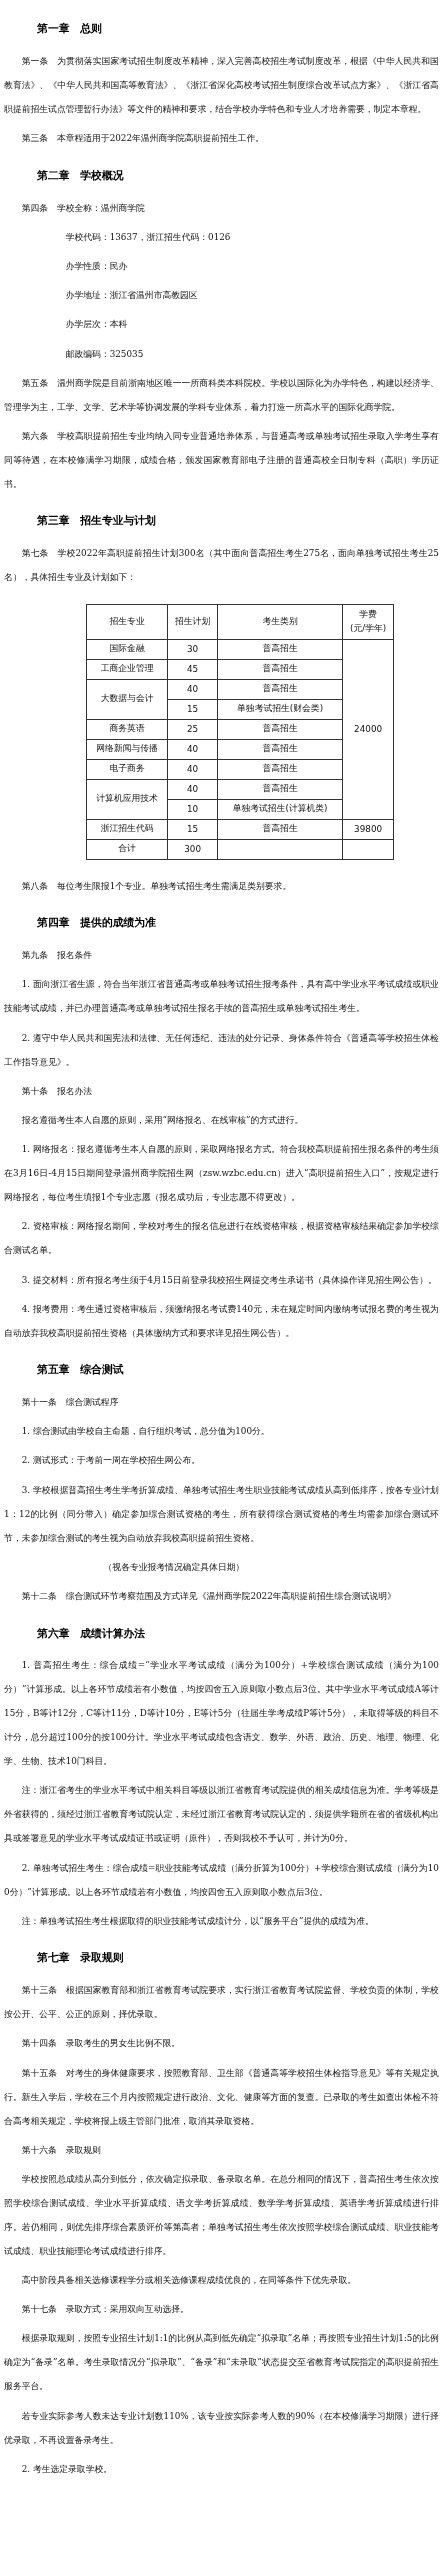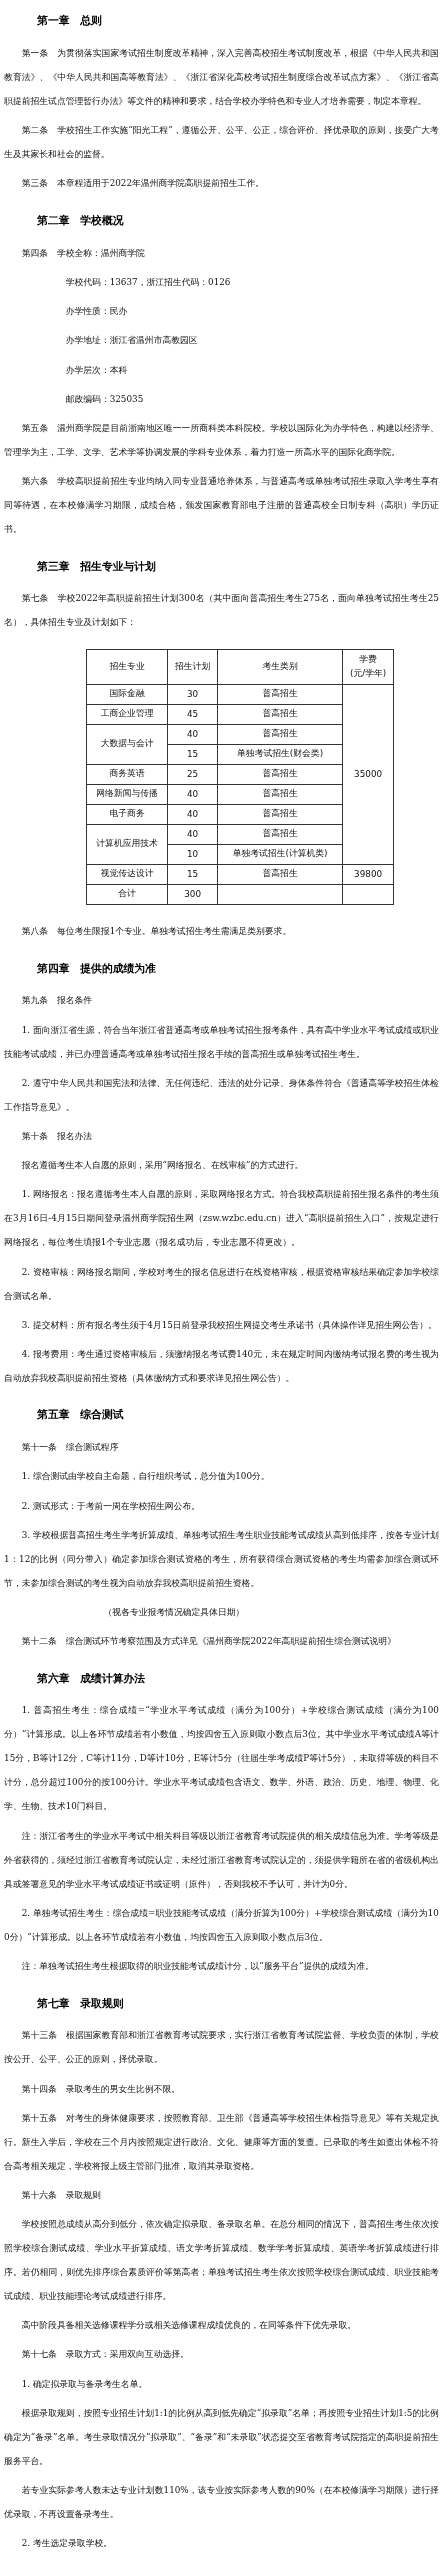--- a/index.html
+++ b/index.html
@@ -24,21 +24,21 @@
   .indent-7  { text-indent: 7em; }
   .indent-11 { text-indent: 11.3em; }
   .chapter {
     font-family: "DejaVu Sans", sans-serif;
     font-size: 10.8px;
     font-weight: bold;
     color: #000000;
     line-height: 14.4px;
     margin: 18.5px 0 12.4px 33px;
   }
-  .chapter:first-child { margin-top: 3px; }
+  .chapter:first-child { margin-top: 11px; }
   .table-wrap { margin: 14.4px 0 14.4px 57px; padding-left: 25px; }
   table.plan {
     border-collapse: collapse;
     font-family: "DejaVu Sans", sans-serif;
     font-size: 8.8px;
     color: #111111;
     text-align: center;
     table-layout: fixed;
   }
   table.plan th, table.plan td {
@@ -54,21 +54,20 @@
   .col-cat     { width: 125px; }
   .col-tuition { width: 51px; }
 </style>
 </head>
 <body>
 
 <div>
 
   <h2 class="chapter">第一章　总则</h2>
   <p class="para">第一条　为贯彻落实国家考试招生制度改革精神，深入完善高校招生考试制度改革，根据《中华人民共和国教育法》、《中华人民共和国高等教育法》、《浙江省深化高校考试招生制度综合改革试点方案》、《浙江省高职提前招生试点管理暂行办法》等文件的精神和要求，结合学校办学特色和专业人才培养需要，制定本章程。</p>
-  <p class="para">第二条　学校招生工作实施“阳光工程”，遵循公开、公平、公正，综合评价、择优录取的原则，接受广大考生及其家长和社会的监督。</p>
   <p class="para">第三条　本章程适用于2022年温州商学院高职提前招生工作。</p>
 
   <h2 class="chapter">第二章　学校概况</h2>
   <p class="para">第四条　学校全称：温州商学院</p>
   <p class="para indent-7">学校代码：13637，浙江招生代码：0126</p>
   <p class="para indent-7">办学性质：民办</p>
   <p class="para indent-7">办学地址：浙江省温州市高教园区</p>
   <p class="para indent-7">办学层次：本科</p>
   <p class="para indent-7">邮政编码：325035</p>
   <p class="para">第五条　温州商学院是目前浙南地区唯一一所商科类本科院校。学校以国际化为办学特色，构建以经济学、管理学为主，工学、文学、艺术学等协调发展的学科专业体系，着力打造一所高水平的国际化商学院。</p>
@@ -89,21 +88,21 @@
           <tr>
         <th>招生专业</th>
         <th>招生计划</th>
         <th>考生类别</th>
         <th><span>学费</span><br><span>(元/学年)</span></th>
       </tr>
       <tr>
         <td>国际金融</td>
         <td>30</td>
         <td>普高招生</td>
-        <td rowspan="9">35000</td>
+        <td rowspan="9">24000</td>
       </tr>
       <tr>
         <td>工商企业管理</td>
         <td>45</td>
         <td>普高招生</td>
       </tr>
       <tr>
         <td rowspan="2">大数据与会计</td>
         <td>40</td>
         <td>普高招生</td>
@@ -130,21 +129,21 @@
       <tr>
         <td rowspan="2">计算机应用技术</td>
         <td>40</td>
         <td>普高招生</td>
       </tr>
       <tr>
         <td>10</td>
         <td>单独考试招生(计算机类)</td>
       </tr>
       <tr>
-        <td>视觉传达设计</td>
+        <td>浙江招生代码</td>
         <td>15</td>
         <td>普高招生</td>
         <td>39800</td>
       </tr>
       <tr>
         <td>合计</td>
         <td>300</td>
         <td></td>
         <td></td>
       </tr>
@@ -180,19 +179,18 @@
   <p class="para">注：单独考试招生考生根据取得的职业技能考试成绩计分，以“服务平台”提供的成绩为准。</p>
 
   <h2 class="chapter">第七章　录取规则</h2>
   <p class="para">第十三条　根据国家教育部和浙江省教育考试院要求，实行浙江省教育考试院监督、学校负责的体制，学校按公开、公平、公正的原则，择优录取。</p>
   <p class="para">第十四条　录取考生的男女生比例不限。</p>
   <p class="para">第十五条　对考生的身体健康要求，按照教育部、卫生部《普通高等学校招生体检指导意见》等有关规定执行。新生入学后，学校在三个月内按照规定进行政治、文化、健康等方面的复查。已录取的考生如查出体检不符合高考相关规定，学校将报上级主管部门批准，取消其录取资格。</p>
   <p class="para">第十六条　录取规则</p>
   <p class="para">学校按照总成绩从高分到低分，依次确定拟录取、备录取名单。在总分相同的情况下，普高招生考生依次按照学校综合测试成绩、学业水平折算成绩、语文学考折算成绩、数学学考折算成绩、英语学考折算成绩进行排序。若仍相同，则优先排序综合素质评价等第高者；单独考试招生考生依次按照学校综合测试成绩、职业技能考试成绩、职业技能理论考试成绩进行排序。</p>
   <p class="para">高中阶段具备相关选修课程学分或相关选修课程成绩优良的，在同等条件下优先录取。</p>
   <p class="para">第十七条　录取方式：采用双向互动选择。</p>
-  <p class="para">1. 确定拟录取与备录考生名单。</p>
   <p class="para">根据录取规则，按照专业招生计划1:1的比例从高到低先确定“拟录取”名单；再按照专业招生计划1:5的比例确定为“备录”名单。考生录取情况分“拟录取”、“备录”和“未录取”状态提交至省教育考试院指定的高职提前招生服务平台。</p>
   <p class="para">若专业实际参考人数未达专业计划数110%，该专业按实际参考人数的90%（在本校修满学习期限）进行择优录取，不再设置备录考生。</p>
   <p class="para">2. 考生选定录取学校。</p>
 
 </div>
 
 
 </body></html>

